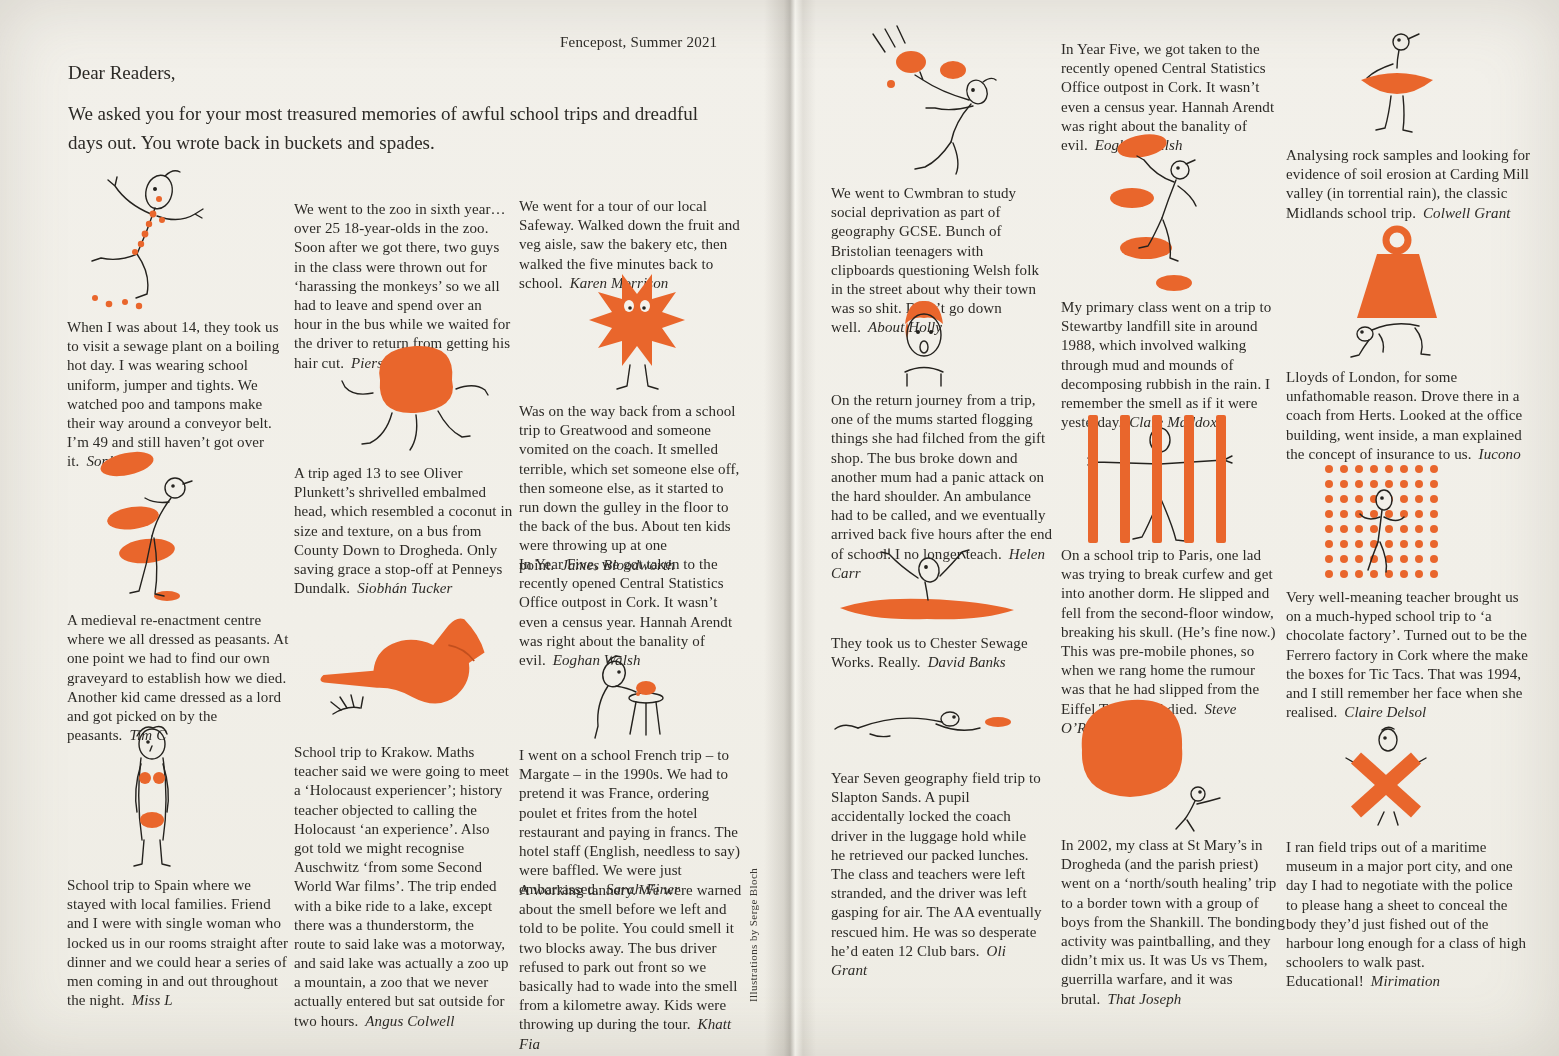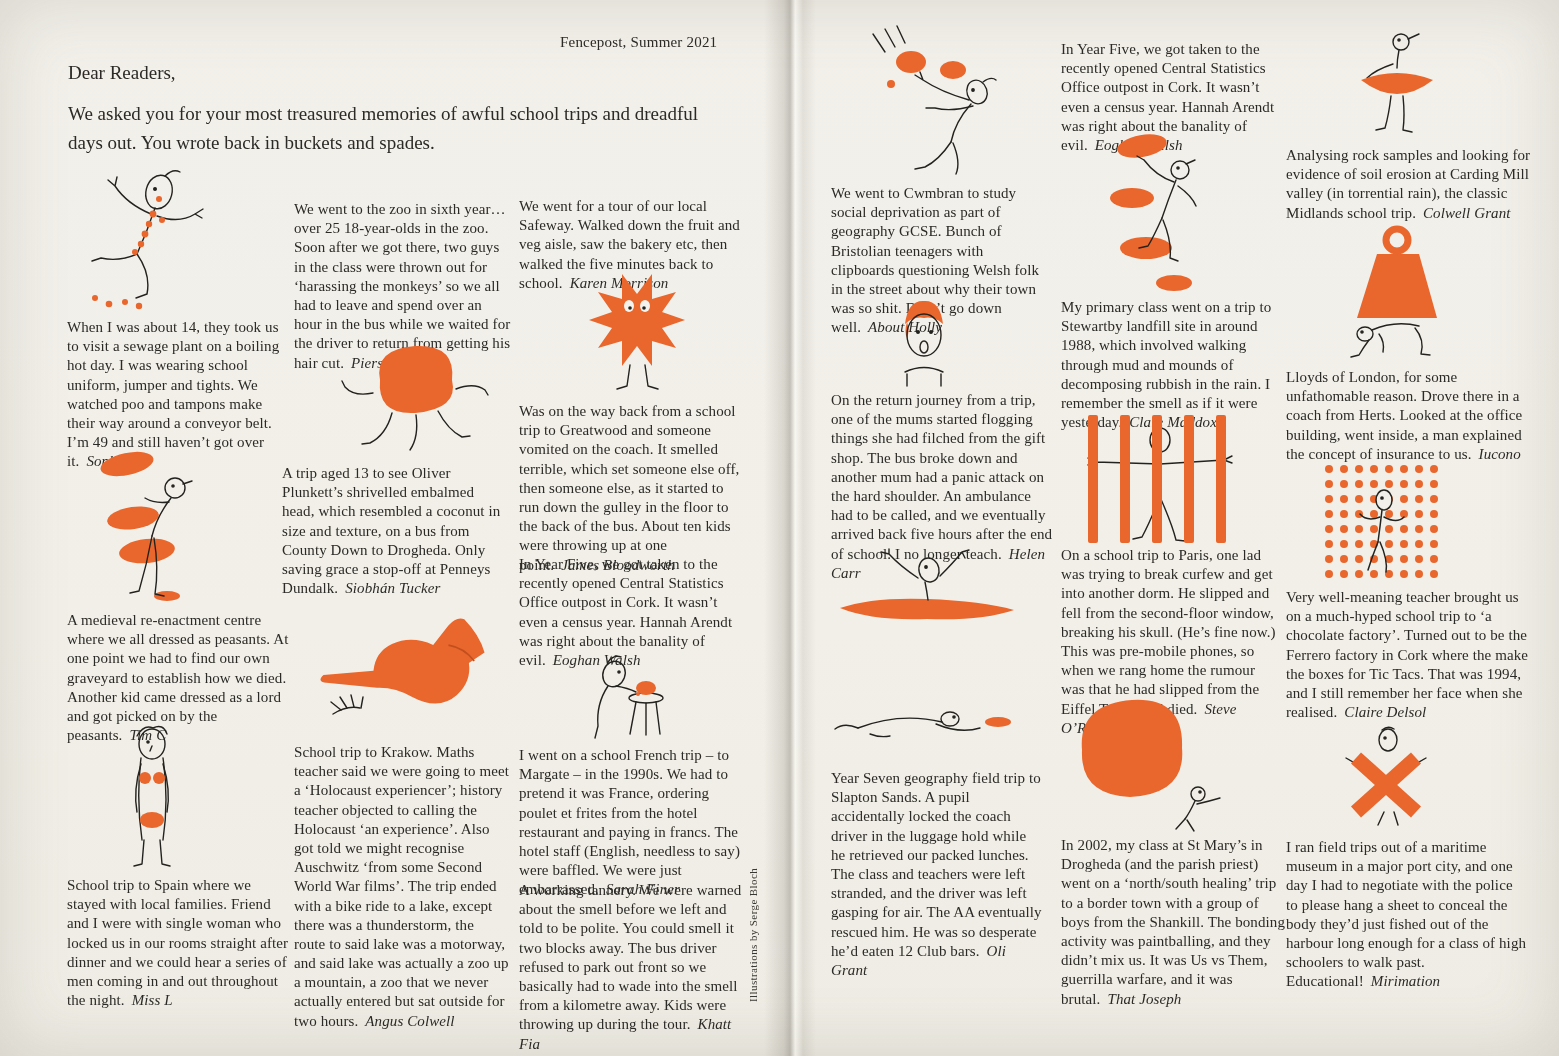--- a/index.html
+++ b/index.html
@@ -127,21 +127,21 @@
       <g stroke="#24221e" stroke-width="1.4" fill="none" stroke-linecap="round">
         <path d="M33,58 Q14,62 5,52 M5,52 l-3,-6"></path>
         <path d="M116,54 Q134,47 145,55 M145,55 l3,5"></path>
         <path d="M52,78 Q46,100 30,108 M30,108 l-8,1"></path>
         <path d="M76,80 Q79,102 70,115"></path>
         <path d="M98,76 Q108,95 122,102 M122,102 l8,-1"></path>
       </g>
     </svg>
   </div>
 
-  <div class="story" style="left:282px;top:464px;width:221px">
+  <div class="story" style="left:294px;top:464px;width:221px">
     <span>A trip aged 13 to see Oliver Plunkett’s shrivelled embalmed head, which resembled a coconut in size and texture, on a bus from County Down to Drogheda. Only saving grace a stop-off at Penneys Dundalk.</span><span class="author">Siobhán Tucker</span>
   </div>
 
   <div class="illus" style="left:295px;top:572px;width:200px;height:160px">
     <svg viewBox="0 0 200 160">
       <g transform="rotate(24 100 80)">
         <path fill="#e9662c" d="M150,22 q20,8 32,22 l-10,16 q10,16 2,34 q-10,22 -40,20 q-20,-2 -36,6 l-48,16 q-10,3 -6,-6 l44,-24 q-6,-18 6,-32 q14,-16 38,-16 l6,-24 q4,-12 12,-12 z"></path>
         <path d="M146,52 q16,-4 30,4" stroke="#c24f1e" stroke-width="1.6" fill="none"></path>
       </g>
       <g stroke="#24221e" stroke-width="1.4" fill="none" stroke-linecap="round">
@@ -259,20 +259,23 @@
       <g stroke="#24221e" stroke-width="1.4" fill="none" stroke-linecap="round">
         <ellipse cx="97" cy="22" rx="10" ry="12" transform="rotate(-12 97 22)"></ellipse>
         <circle cx="94" cy="19" r="1.2" fill="#24221e"></circle>
         <path d="M86,30 Q68,18 57,6 M57,6 l-8,-2 M57,6 l0,-5"></path>
         <path d="M108,28 Q122,14 130,4 M130,4 l7,-2 M130,4 l3,6"></path>
         <path d="M93,34 Q95,44 96,52"></path>
       </g>
     </svg>
   </div>
 
+  <div class="story" style="left:831px;top:634px;width:219px">
+    <span>They took us to Chester Sewage Works. Really.</span><span class="author">David Banks</span>
+  </div>
 
   <div class="illus" style="left:830px;top:692px;width:185px;height:60px">
     <svg viewBox="0 0 185 60">
       <g stroke="#24221e" stroke-width="1.4" fill="none" stroke-linecap="round">
         <path d="M28,36 Q70,20 112,30"></path>
         <ellipse cx="120" cy="27" rx="9" ry="7"></ellipse>
         <circle cx="124" cy="25" r="1.1" fill="#24221e"></circle>
         <path d="M106,32 Q130,42 150,36"></path>
         <path d="M28,36 Q14,30 5,37"></path>
         <path d="M40,42 q10,4 20,2"></path>

